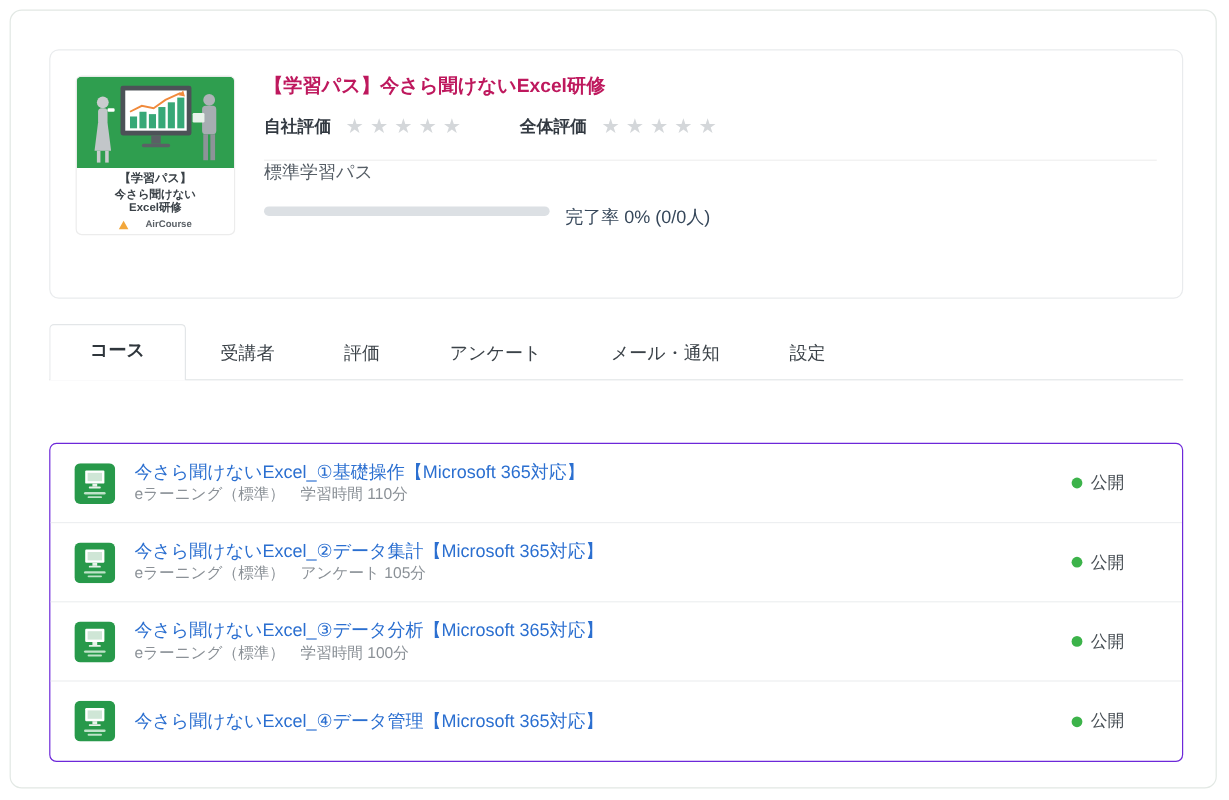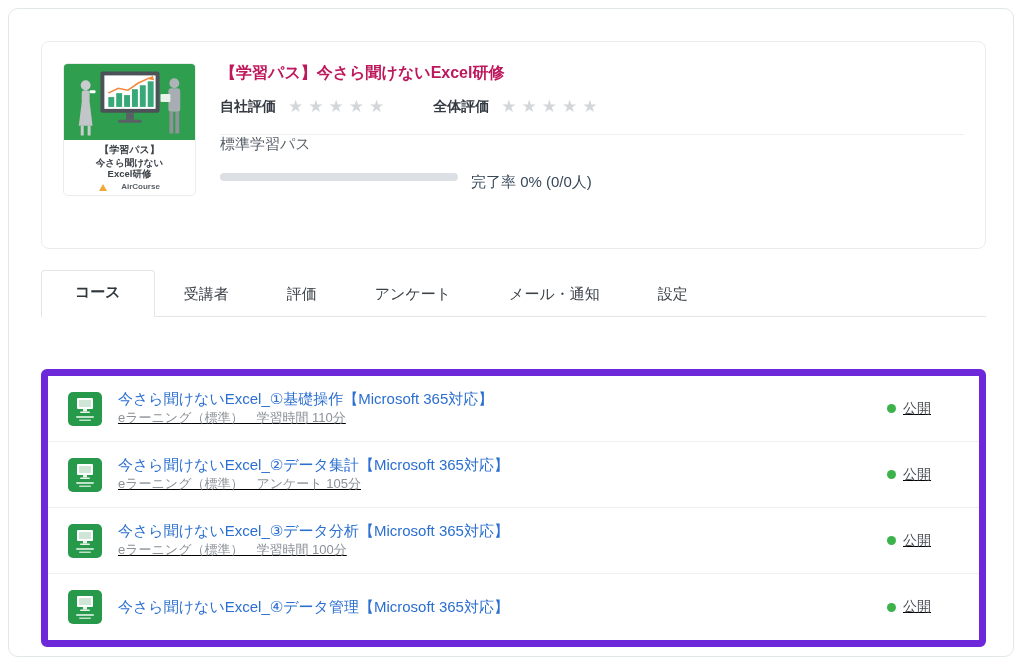--- a/index.html
+++ b/index.html
@@ -40,21 +40,21 @@
   
   .tabbar { position:absolute; left:32px; top:261px; width:945px;
     display:flex; align-items:flex-end; border-bottom:1px solid #e3e6e8; }
   .tab { padding:12px 29px; font-size:15px; color:#3b4248; cursor:pointer; white-space:nowrap; }
   .tab.active { font-weight:bold; color:#2f363c; background:#fff;
     border:1px solid #e3e6e8; border-bottom:none; border-radius:4px 4px 0 0;
     margin-bottom:-1px; padding:12px 33px 15px; }
 
   
   .course-list { position:absolute; left:32px; top:360px; width:945px;
-    border:7px solid #6d28d9; border-radius:6px; background:#fff; overflow:hidden;text-decoration:underline; }
+    border:1px solid #6d28d9; border-radius:6px; background:#fff; overflow:hidden; }
   .course-row { display:flex; align-items:center; height:66px; padding:0 20px;
     border-bottom:1px solid #edeff1; }
   .course-row:last-child { border-bottom:none; }
   .row-icon { width:34px; height:34px; flex:none; margin-right:16px; }
   .row-text { flex:1; min-width:0; }
   .row-title { font-size:15px; color:#2b6fd0; text-decoration:none; display:inline-block; }
   .row-meta { font-size:13px; color:#8b9197; margin-top:0; }
   .row-status { display:flex; align-items:center; margin-right:28px; flex:none; }
   .status-dot { width:9px; height:9px; border-radius:50%; background:#3cb34a; flex:none; }
   .status-label { font-size:14px; color:#454c52; margin-left:7px; }

